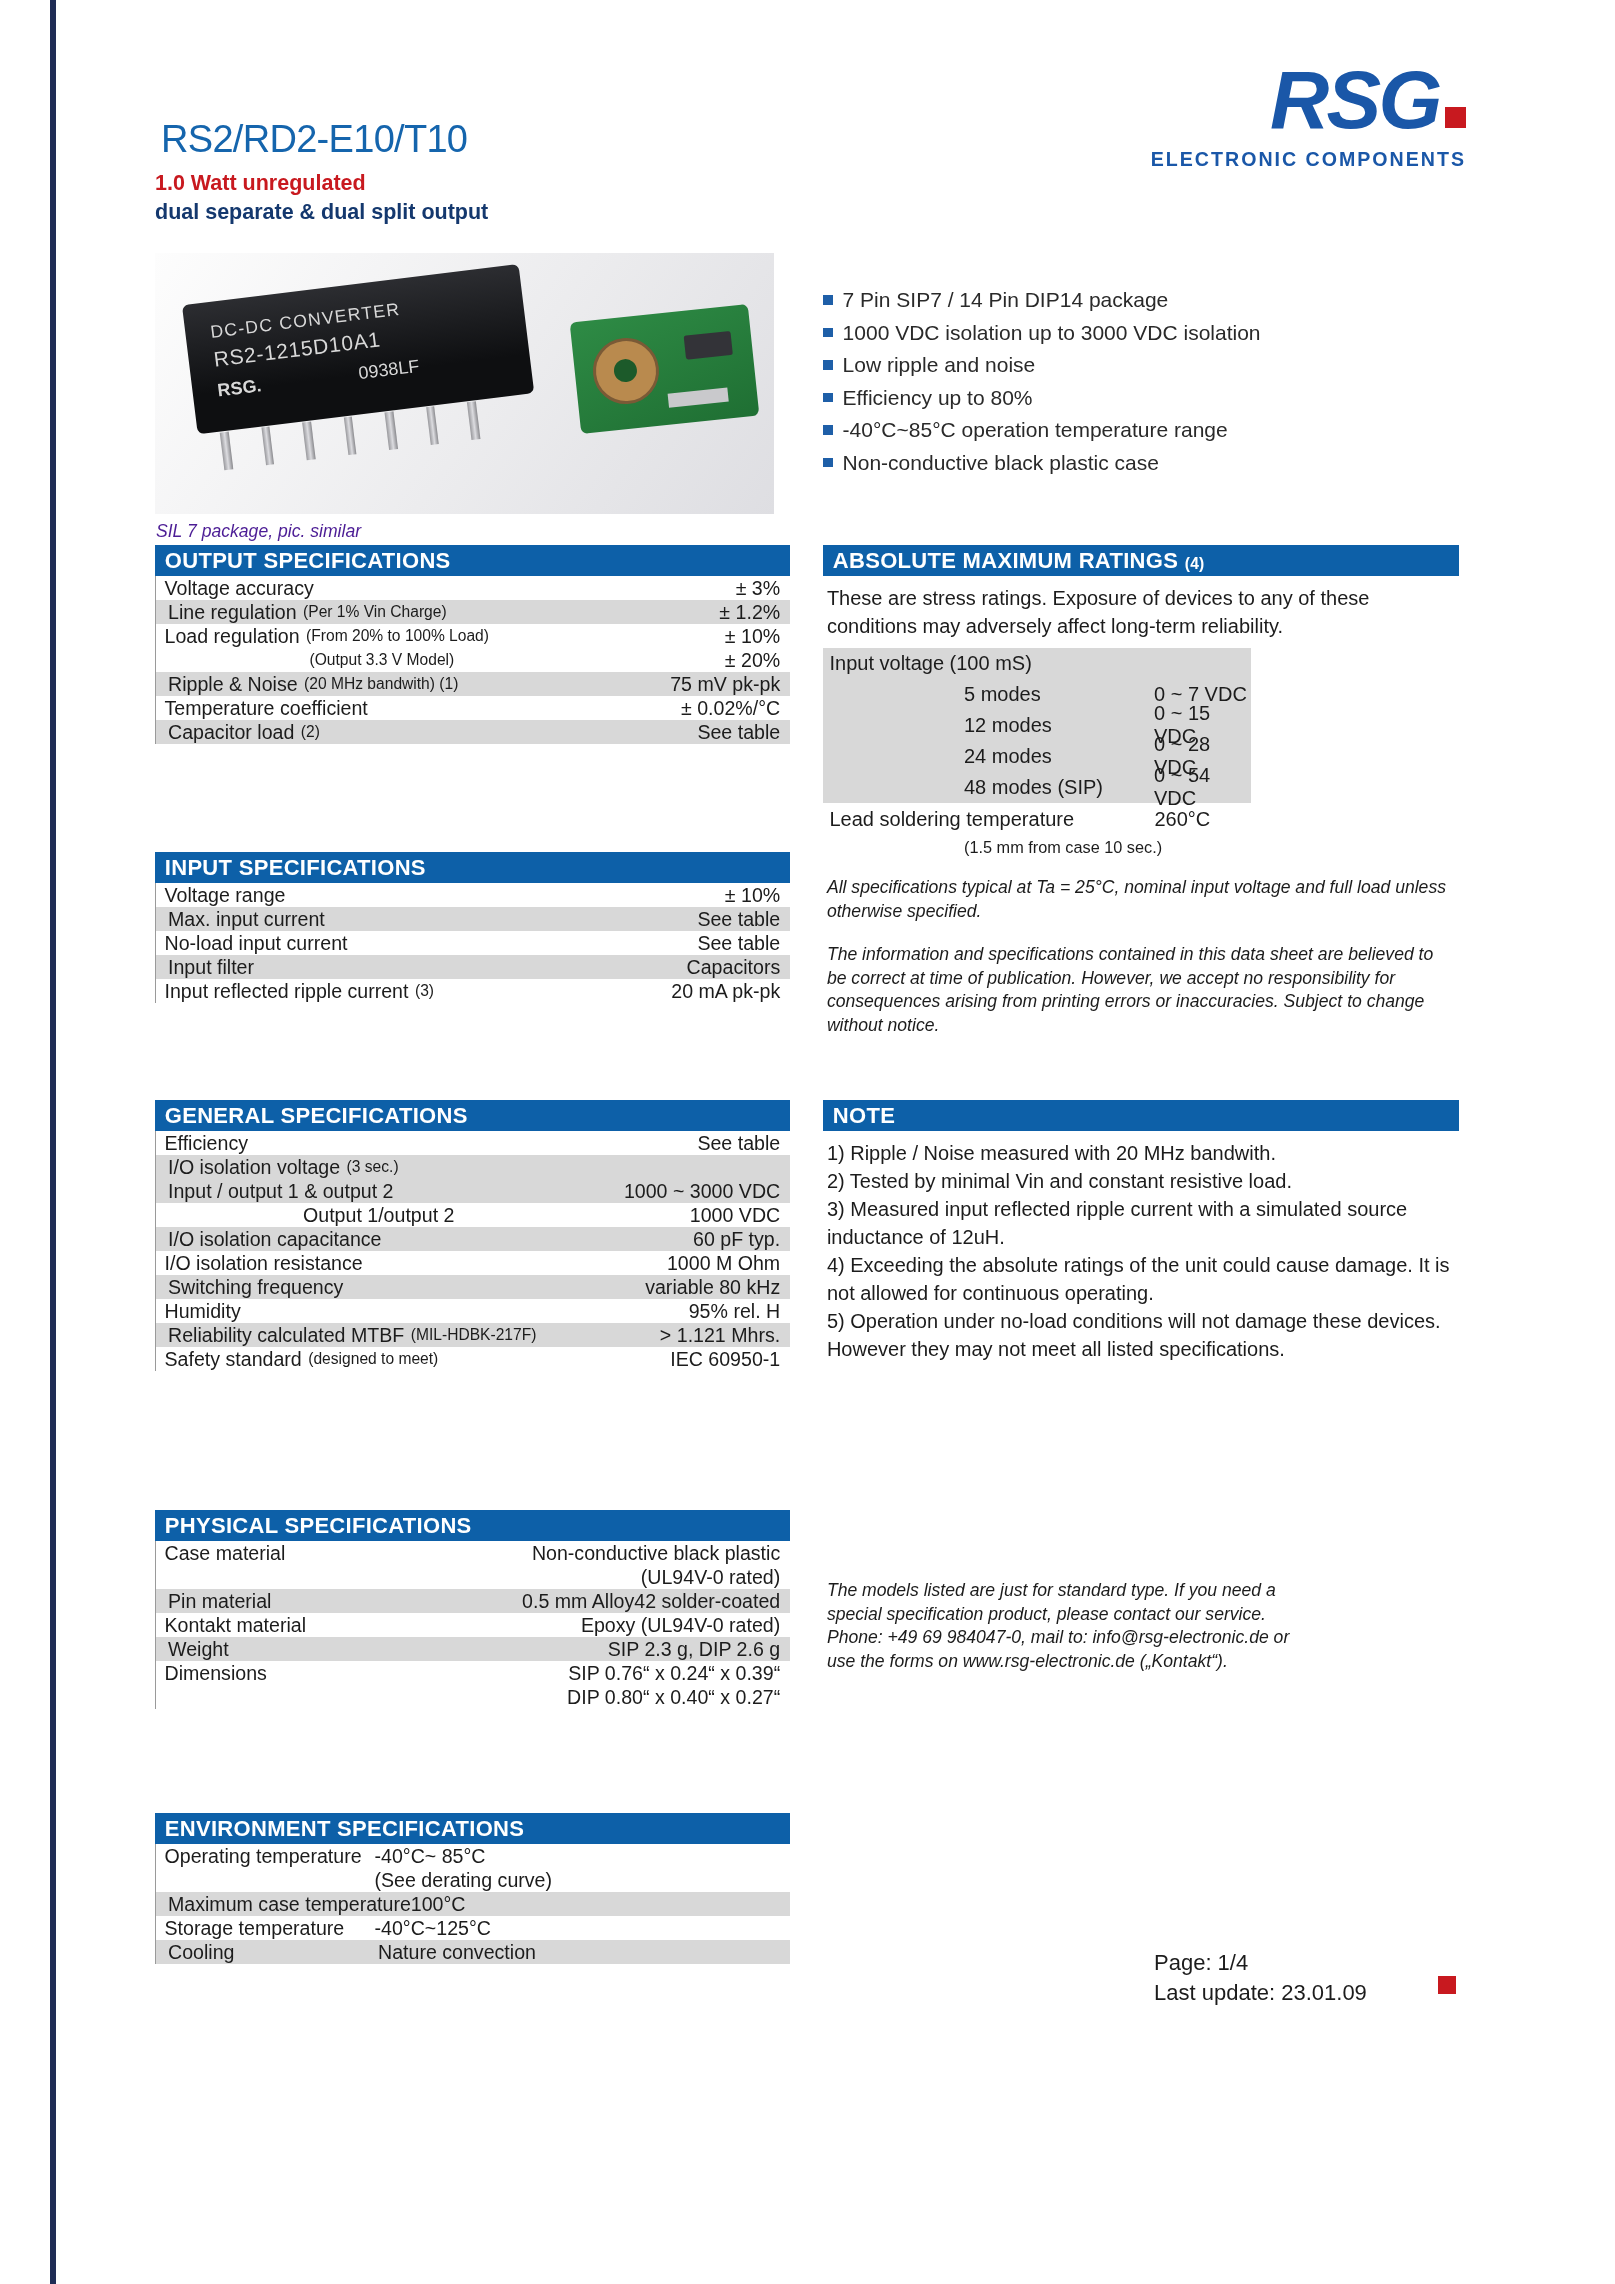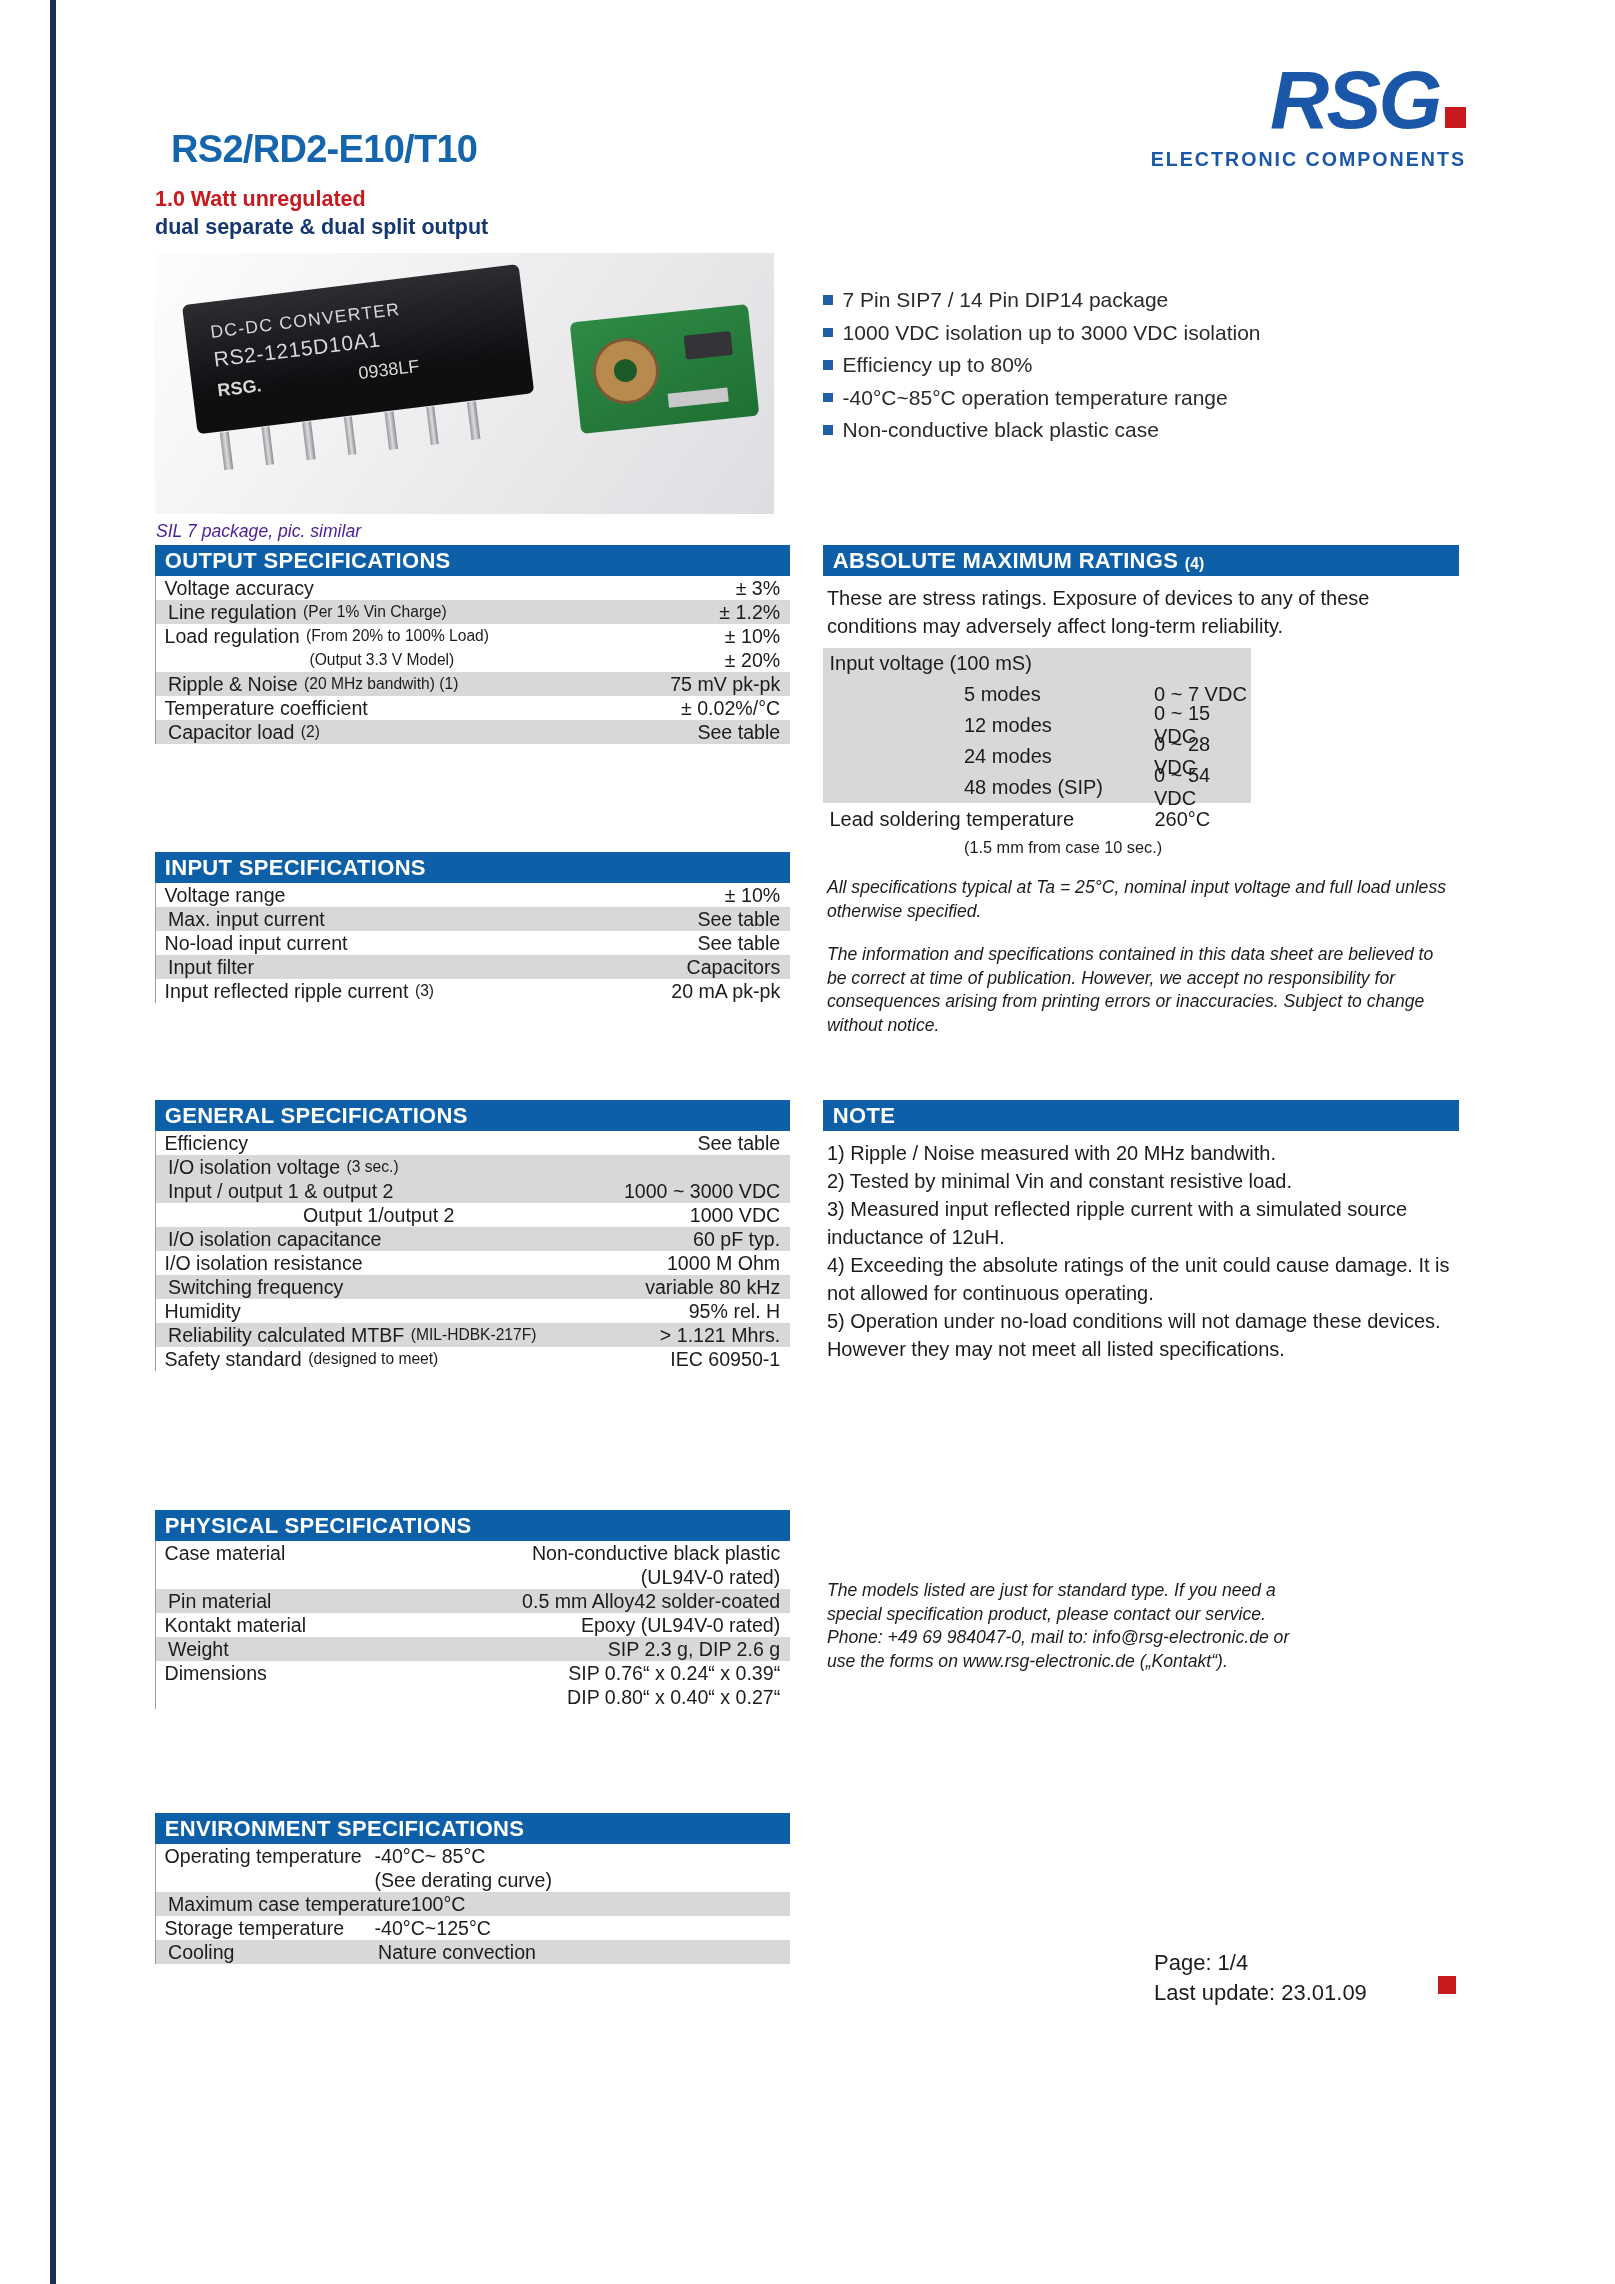--- a/index.html
+++ b/index.html
@@ -13,21 +13,21 @@
     color: #1c1c1c;
     overflow: hidden;
   }
   .abs { position: absolute; }
 
   
   .left-rule { left: 50px; top: 0; width: 5.9px; height: 2284px; background: #1f2c55; }
 
   
   .title-block { left: 155px; top: 112px; }
-  .title-block h1 { margin: 16px; font-size: 38px; font-weight: bold; color: #1565ad; letter-spacing: -0.7px; }
+  .title-block h1 { margin: 6px; font-size: 38px; font-weight: normal; color: #1565ad; letter-spacing: -0.7px; }
   .sub1 { margin-top: 10.4px; font-size: 21.5px; font-weight: bold; color: #c8191f; }
   .sub2 { margin-top: 3.3px; font-size: 21.5px; font-weight: bold; color: #14386e; }
 
   
   .logo { left: 1141px; top: 57px; width: 325px; text-align: right; }
   .logo-text { font-size: 82px; line-height: 1.05; font-weight: bold; font-style: italic; color: #1a57a8; letter-spacing: -2.6px; }
   .logo-square { display: inline-block; width: 21px; height: 21px; background: #c8191f; margin-left: 5.2px; }
   .logo-sub { margin-top: 5.2px; font-size: 19.6px; font-weight: bold; color: #1a57a8; letter-spacing: 2px; }
 
   
@@ -155,20 +155,24 @@
       <div class="feature">
         <span class="bullet"></span>
         <span class="feature-text">7 Pin SIP7 / 14 Pin DIP14 package</span>
       </div>
       <div class="feature">
         <span class="bullet"></span>
         <span class="feature-text">1000 VDC isolation up to 3000 VDC isolation</span>
       </div>
       <div class="feature">
         <span class="bullet"></span>
+        <span class="feature-text">Low ripple and noise</span>
+      </div>
+      <div class="feature">
+        <span class="bullet"></span>
         <span class="feature-text">Efficiency up to 80%</span>
       </div>
       <div class="feature">
         <span class="bullet"></span>
         <span class="feature-text">-40°C~85°C operation temperature range</span>
       </div>
       <div class="feature">
         <span class="bullet"></span>
         <span class="feature-text">Non-conductive black plastic case</span>
       </div>

